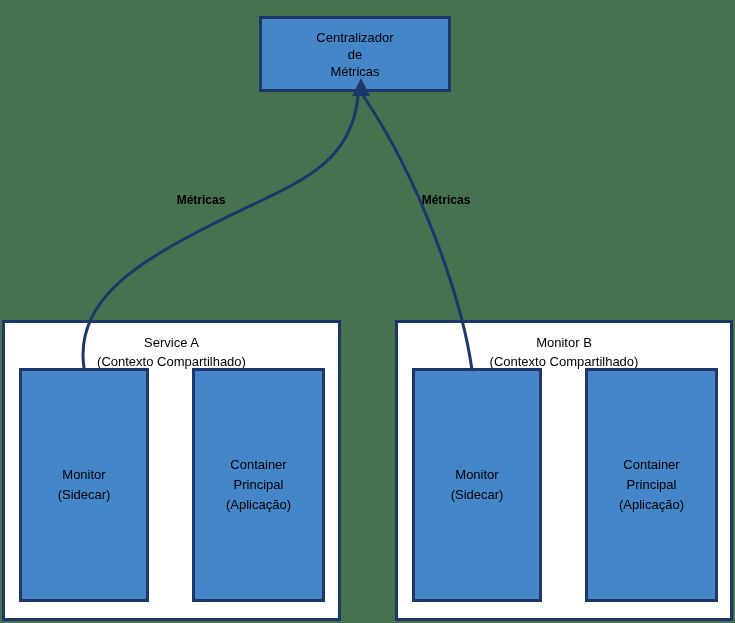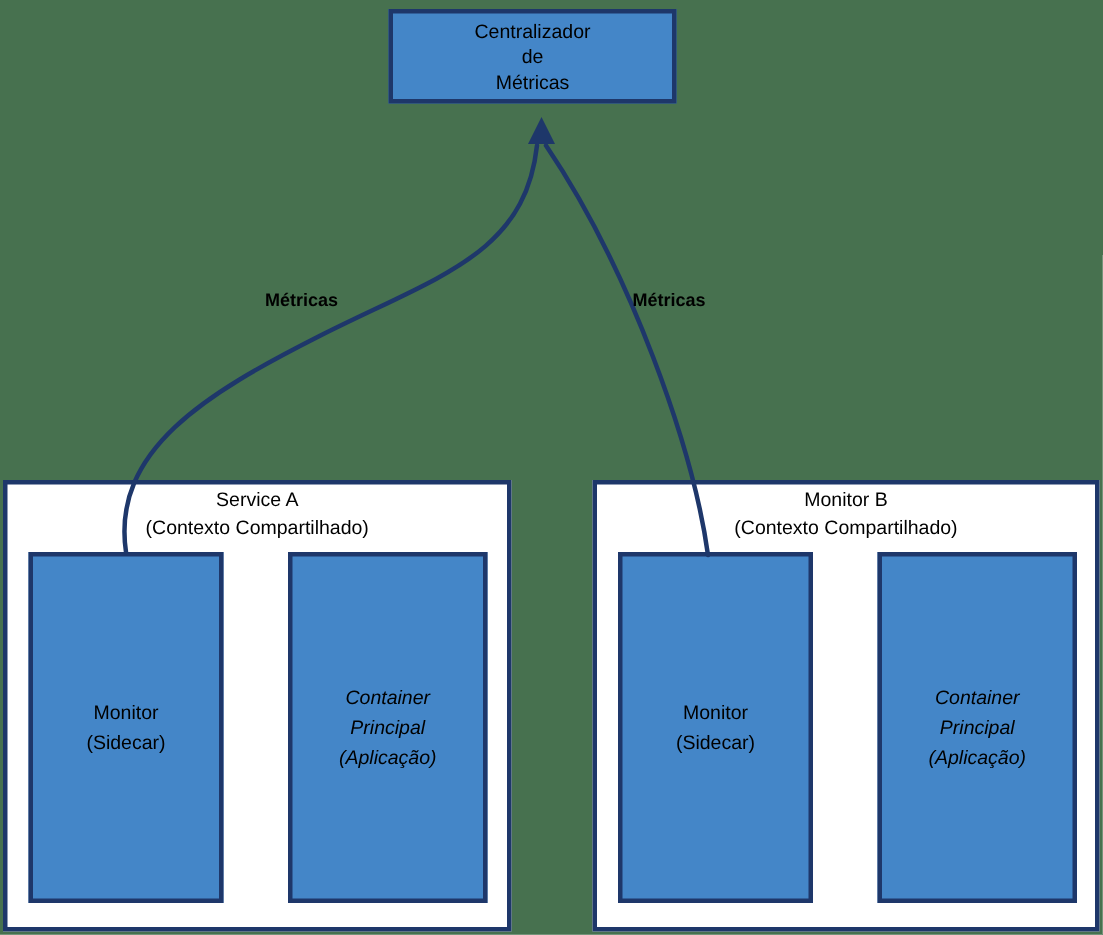--- a/index.html
+++ b/index.html
@@ -33,51 +33,51 @@
     text-align: center;
     z-index: 2;
   }
   .blue-node {
     background: #4486c8;
     font-size: 13px;
     line-height: 20px;
   }
   .centralizer {
     left: 259px;
-    top: 6px;
+    top: 16px;
     width: 192px;
-    height: 63px;
+    height: 76px;
     line-height: 17px;
   }
   .service {
     position: absolute;
     box-sizing: border-box;
     border: 3px solid #1e376a;
     background: #ffffff;
     top: 320px;
     width: 339px;
     height: 301px;
     z-index: 1;
   }
   .service-a { left: 2px; }
   .service-b { left: 395px; width: 338px; }
   .service-header {
-    margin-top: 0;
+    margin-top: 10px;
     text-align: center;
     font-size: 13px;
     line-height: 19px;
   }
   .inner-node {
     position: absolute;
     top: 45px;
     width: 130px;
     height: 234px;
   }
   .monitor { left: 14px; align-items: center; }
-  .container-principal { left: 187px; width: 133px; font-style: italic; }
+  .container-principal { left: 187px; width: 133px; }
   .edge-label {
     position: absolute;
     font-size: 12px;
     font-weight: bold;
     color: #000000;
     z-index: 6;
     transform: translate(-50%, -50%);
     white-space: nowrap;
   }
   .label-a { left: 201px; top: 200px; }

